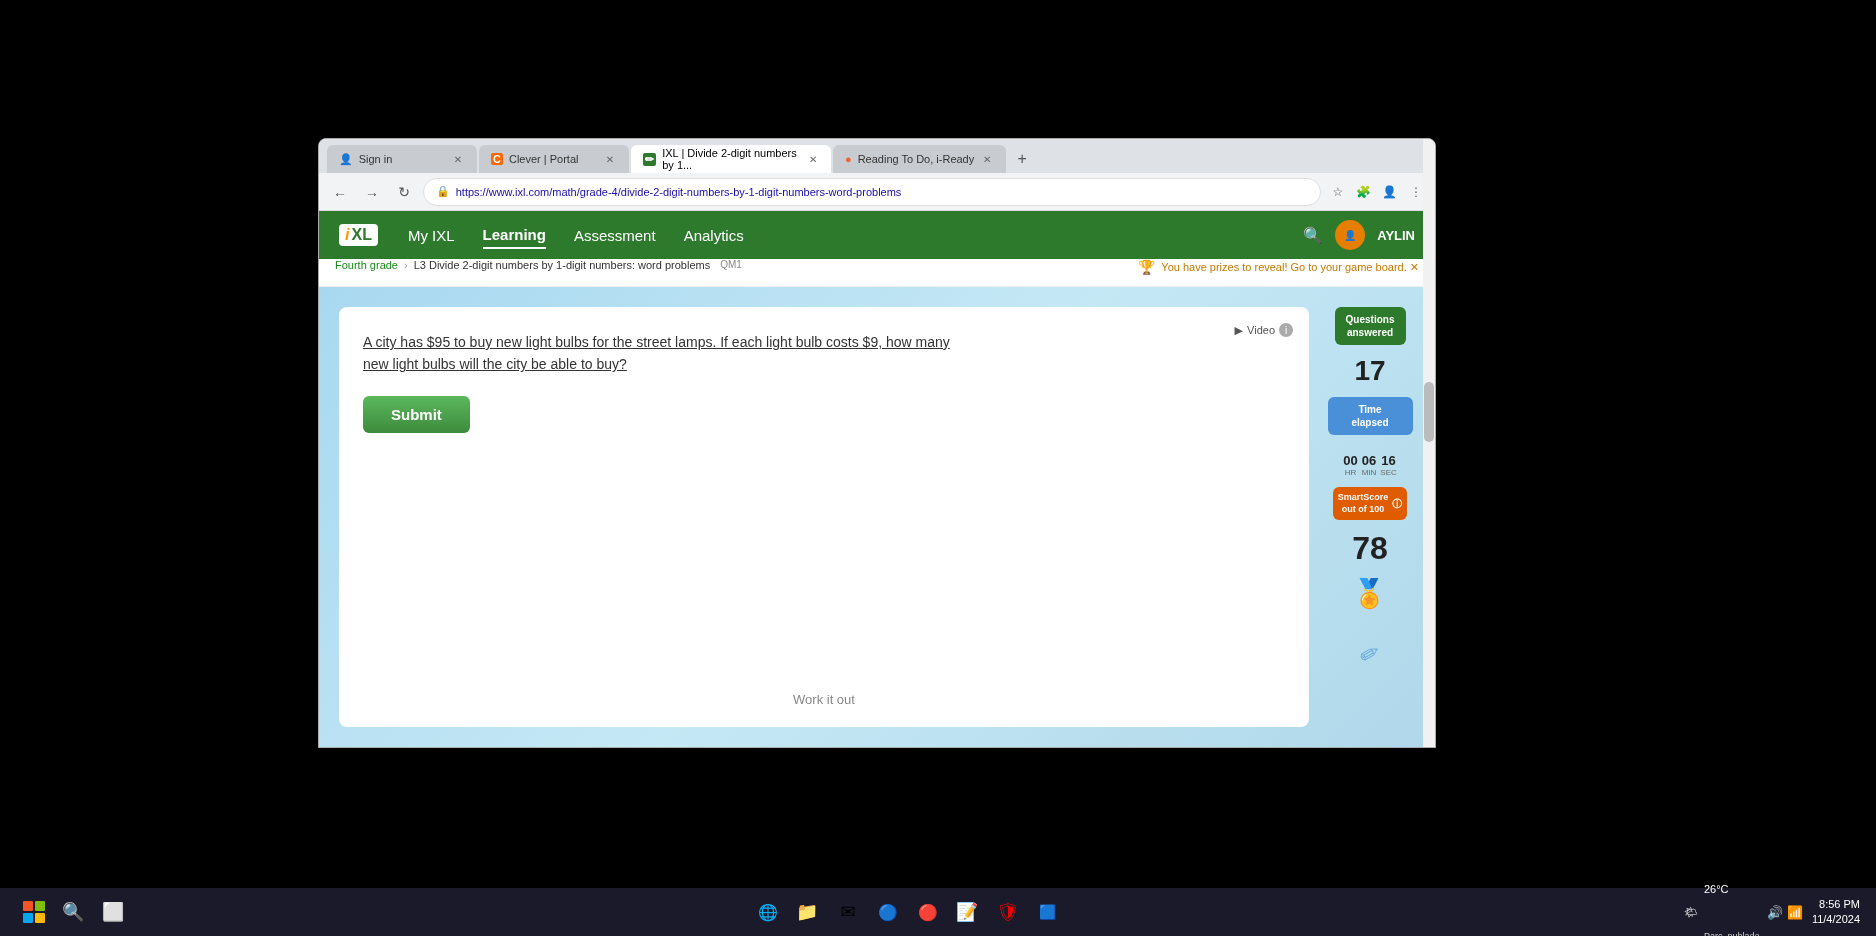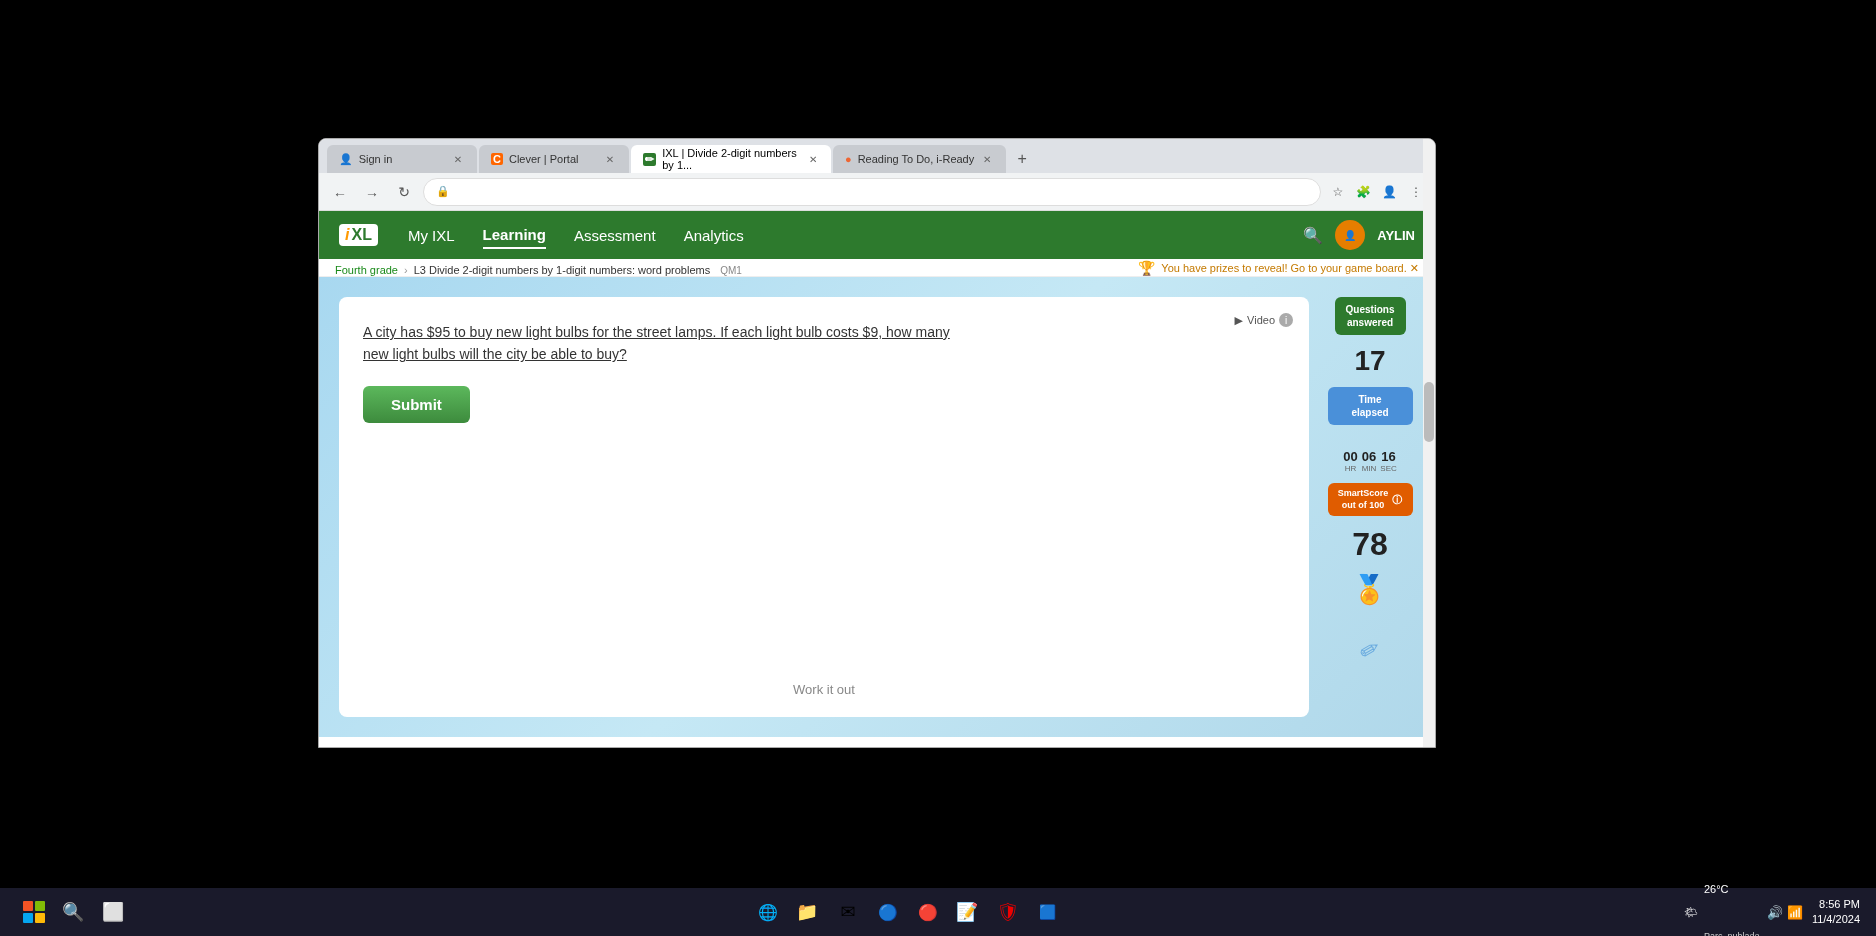--- a/index.html
+++ b/index.html
@@ -188,23 +188,23 @@
     }
     .username {
       color: #fff;
       font-size: 13px;
       font-weight: bold;
     }
 
     
     .breadcrumb {
       background: #fff;
-      height: 18px;
-      display: flex;
-      align-items: flex-end;
+      height: 28px;
+      display: flex;
+      align-items: flex-start;
       padding: 0 16px;
       font-size: 11px;
       color: #555;
       border-bottom: 1px solid #eee;
       gap: 6px;
     }
     .breadcrumb-link {
       color: #1a8a1a;
       cursor: pointer;
     }
@@ -333,21 +333,21 @@
       font-size: 10px;
       font-weight: bold;
       width: 85px;
       line-height: 1.3;
     }
     .timer-display {
       display: flex;
       gap: 4px;
       align-items: flex-end;
       justify-content: center;
-      margin-top: 14px;
+      margin-top: 8px;
     }
     .timer-unit {
       text-align: center;
     }
     .timer-num {
       font-size: 13px;
       font-weight: bold;
       color: #222;
       display: block;
     }
@@ -357,21 +357,21 @@
       display: block;
     }
     .smart-score-box {
       background: #e05c00;
       color: #fff;
       border-radius: 6px;
       padding: 5px 10px;
       text-align: center;
       font-size: 9px;
       font-weight: bold;
-      width: 85px;
+      width: 74px;
       line-height: 1.3;
       display: flex;
       align-items: center;
       justify-content: center;
       gap: 4px;
     }
     .smart-score-info {
       font-size: 10px;
       color: #fff;
       cursor: pointer;
@@ -518,20 +518,21 @@
     </div>
     <div class="new-tab-btn">+</div>
   </div>
 
   <div class="address-bar">
     <div class="nav-btn">←</div>
     <div class="nav-btn">→</div>
     <div class="nav-btn">↻</div>
     <div class="url-bar">
       <span style="font-size:11px; margin-right:6px; color:#666;">🔒</span>
+      <span class="url-text">https://www.ixl.com/math/grade-4/divide-2-digit-numbers-by-1-digit-numbers-word-problems</span>
     </div>
     <div class="address-icons">
       <div class="addr-icon">☆</div>
       <div class="addr-icon">🧩</div>
       <div class="addr-icon">👤</div>
       <div class="addr-icon">⋮</div>
     </div>
   </div>
 
   <div class="ixl-header">

